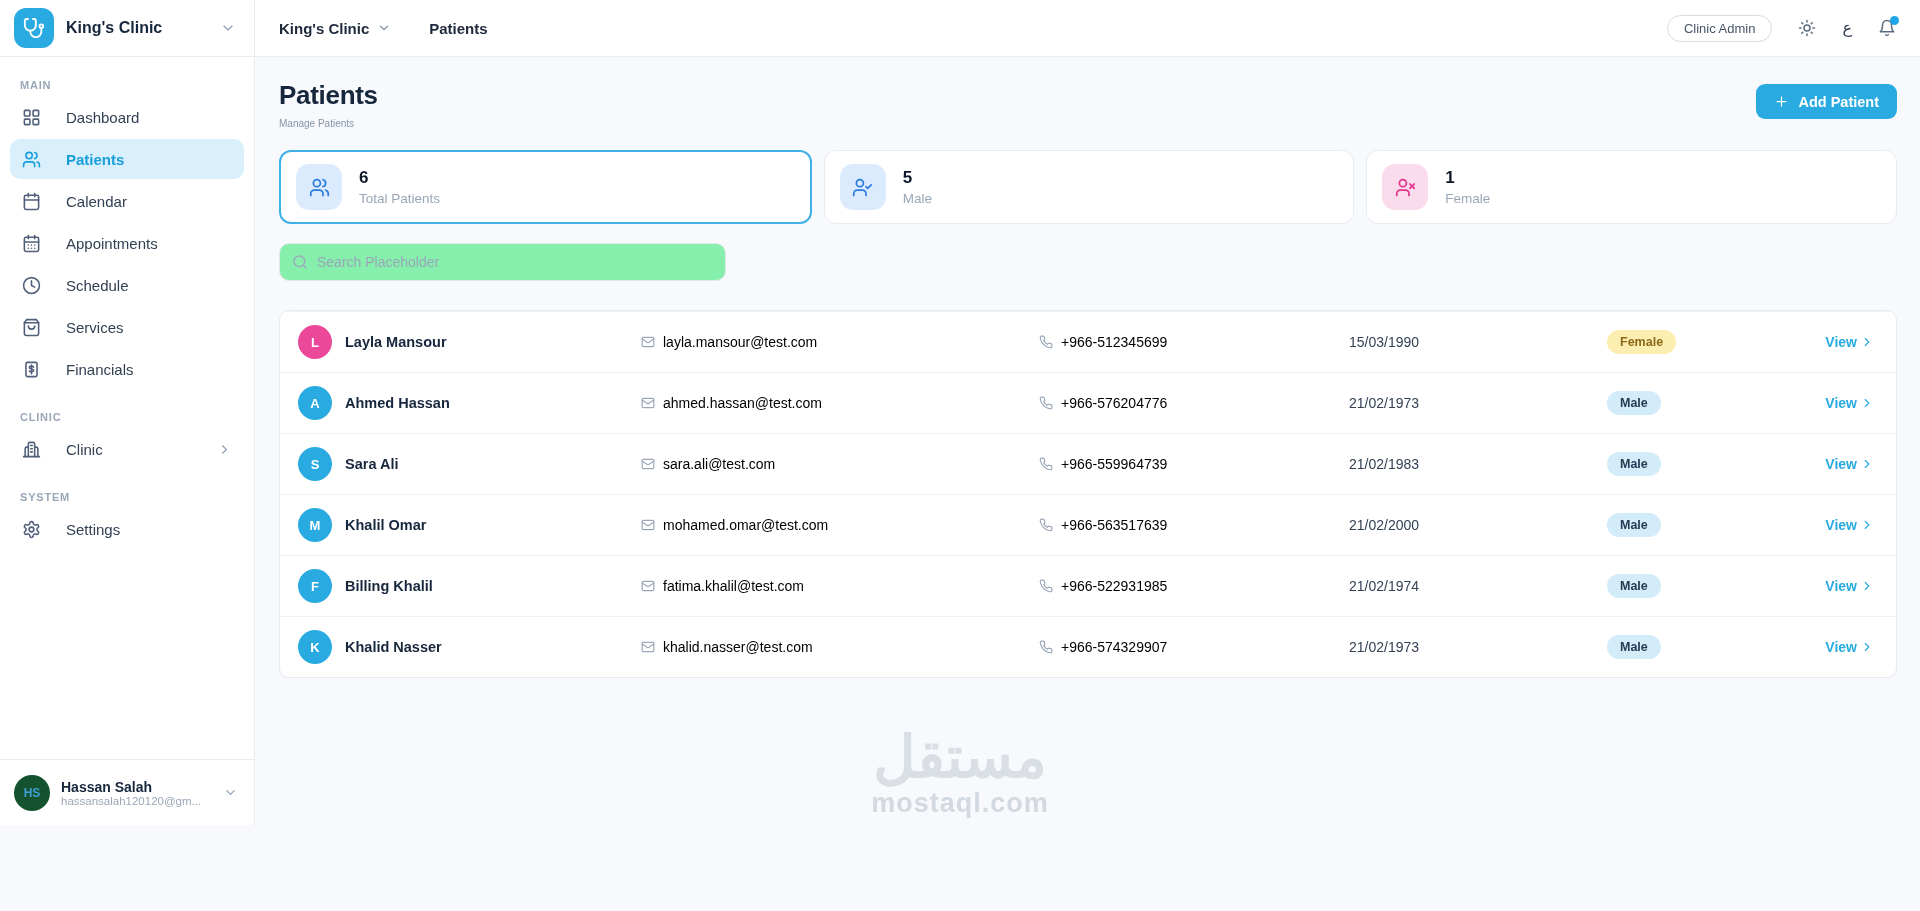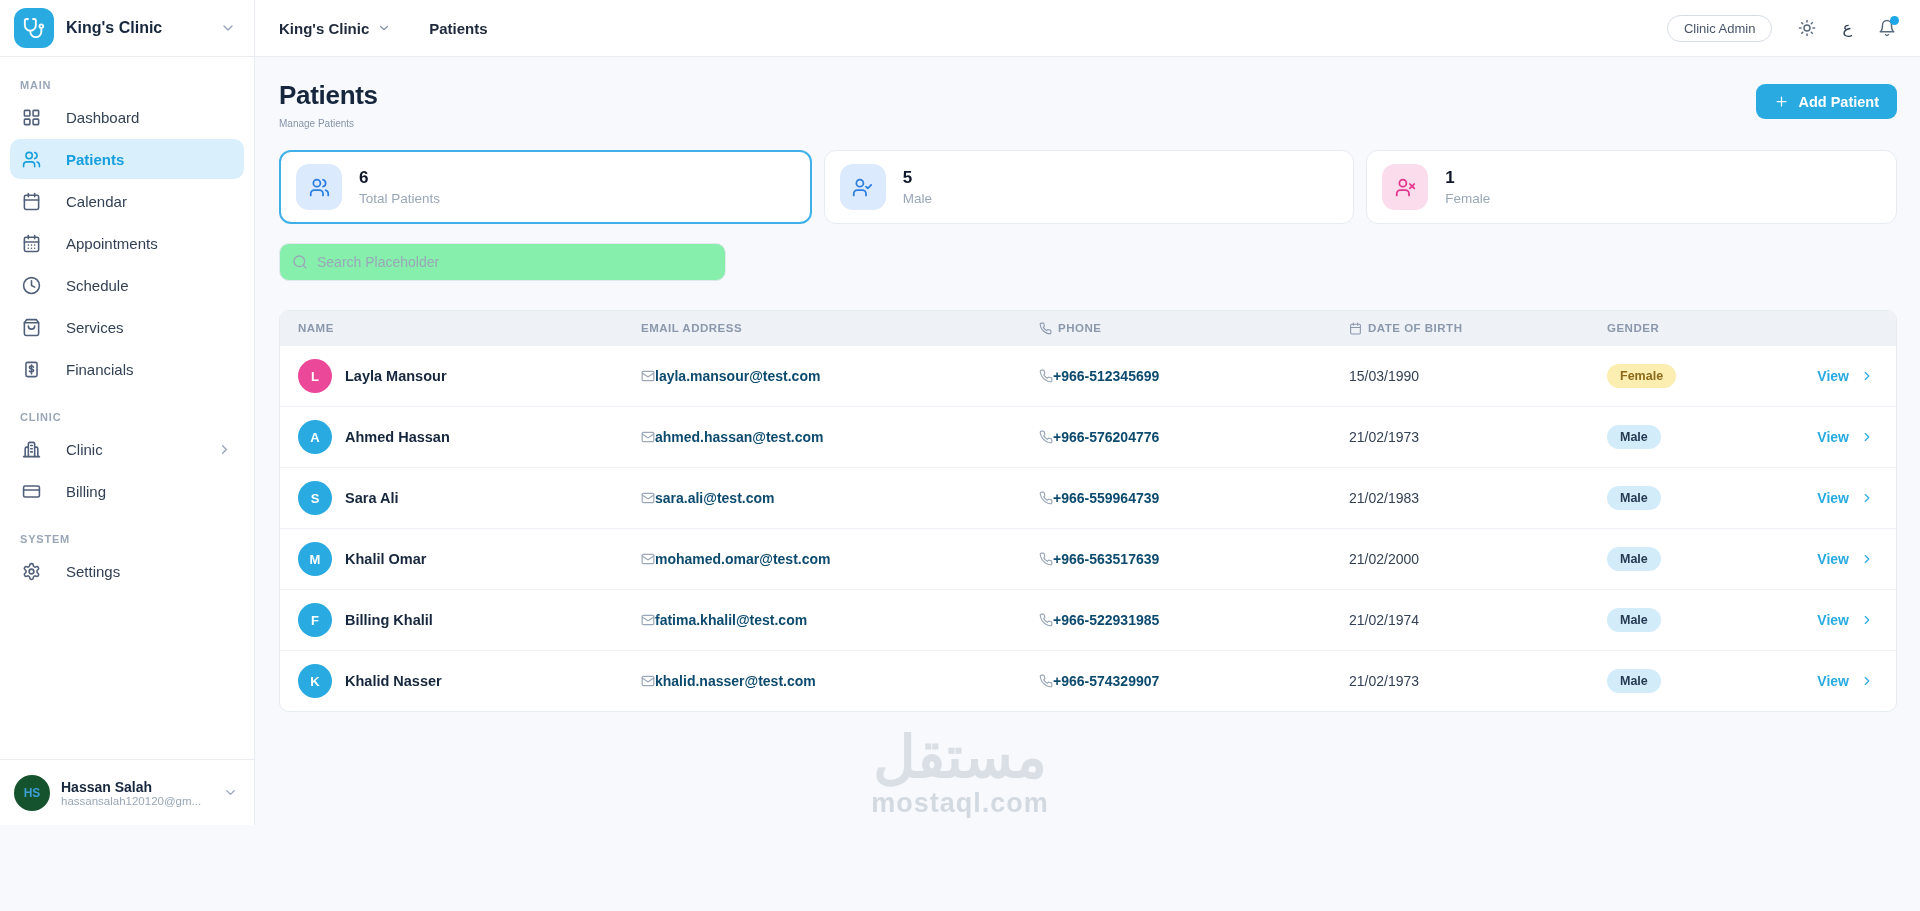--- a/index.html
+++ b/index.html
@@ -75,28 +75,28 @@
   .tgrid { display:grid; grid-template-columns:343px 398px 310px 258px 160px 1fr; align-items:center; padding:0 22px 0 18px; }
   .thead { height:34px; background:#eef1f6; }
   .th { font-size:11.5px; font-weight:bold; letter-spacing:.5px; color:#8b98ab; display:flex; align-items:center; gap:6px; }
   .th svg { width:13px; height:13px; }
   .trow { height:61px; border-top:1px solid #eef2f6; }
   .cell-name { display:flex; align-items:center; gap:13px; }
   .row-avatar { width:34px; height:34px; border-radius:50%; color:#fff; font-size:13px; font-weight:bold; display:flex; align-items:center; justify-content:center; }
   .row-avatar.blue { background:#29abe2; }
   .row-avatar.pink { background:#ec4899; }
   .pname { font-size:14.5px; font-weight:bold; color:#16263c; }
-  .cell-icontext { display:flex; align-items:center; font-size:14px; color:#0c4a6e;font-weight:bold; }
+  .cell-icontext { display:flex; align-items:center; gap:8px; font-size:14px; color:#000000; }
   .cell-icontext svg { width:14px; height:14px; color:#9aa7b8; }
   .cell-plain { font-size:14px; color:#334155; }
   .badge { display:inline-block; font-size:12.5px; font-weight:bold; padding:5px 13px; border-radius:999px; }
   .badge.male { background:#d3ecfa; color:#253b52; }
   .badge.female { background:#fceeb0; color:#8d6a1a; }
   .cell-view { display:flex; justify-content:flex-end; }
-  .view-link { display:flex; align-items:center; gap:11px; color:#29abe2; font-size:14px; font-weight:bold; cursor:pointer; }
+  .view-link { display:flex; align-items:center; gap:3px; color:#29abe2; font-size:14px; font-weight:bold; cursor:pointer; }
   .view-link svg { width:14px; height:14px; }
 
   .watermark { position:absolute; left:960px; bottom:6px; transform:translateX(-50%); text-align:center; color:#c2cad3; opacity:.55; pointer-events:none; }
   .wm-ar { font-size:58px; font-weight:bold; line-height:1; }
   .wm-domain { font-size:27px; font-weight:bold; letter-spacing:1px; margin-top:2px; color:#b7c0ca; }
 </style>
 </head>
 <body>
 
 <div class="app">
@@ -216,29 +216,20 @@
           </span>
         <span>Clinic</span>
         <span class="spacer"></span>
         <span class="chev">
             <svg class="ic" viewBox="0 0 24 24">
               <polyline points="9 6 15 12 9 18"></polyline>
             </svg>
           </span>
       </div>
 
-      <div class="nav-item">
-        <span class="nicon">
-            <svg class="ic" viewBox="0 0 24 24">
-              <rect x="2" y="5" width="20" height="14" rx="2"></rect>
-              <line x1="2" y1="10" x2="22" y2="10"></line>
-            </svg>
-          </span>
-        <span>Billing</span>
-      </div>
 
       <div class="nav-section-label" style="margin-top:14px;">SYSTEM</div>
 
       <div class="nav-item">
         <span class="nicon">
             <svg class="ic" viewBox="0 0 24 24">
               <path d="M12.22 2h-.44a2 2 0 0 0-2 2v.18a2 2 0 0 1-1 1.73l-.43.25a2 2 0 0 1-2 0l-.15-.08a2 2 0 0 0-2.73.73l-.22.38a2 2 0 0 0 .73 2.73l.15.1a2 2 0 0 1 1 1.72v.51a2 2 0 0 1-1 1.74l-.15.09a2 2 0 0 0-.73 2.73l.22.38a2 2 0 0 0 2.73.73l.15-.08a2 2 0 0 1 2 0l.43.25a2 2 0 0 1 1 1.73V20a2 2 0 0 0 2 2h.44a2 2 0 0 0 2-2v-.18a2 2 0 0 1 1-1.73l.43-.25a2 2 0 0 1 2 0l.15.08a2 2 0 0 0 2.73-.73l.22-.39a2 2 0 0 0-.73-2.73l-.15-.08a2 2 0 0 1-1-1.74v-.5a2 2 0 0 1 1-1.74l.15-.09a2 2 0 0 0 .73-2.73l-.22-.38a2 2 0 0 0-2.73-.73l-.15.08a2 2 0 0 1-2 0l-.43-.25a2 2 0 0 1-1-1.73V4a2 2 0 0 0-2-2z"></path>
               <circle cx="12" cy="12" r="3"></circle>
             </svg>
           </span>
@@ -351,41 +342,20 @@
 
       <div class="search-wrap">
         <svg class="ic" viewBox="0 0 24 24">
             <circle cx="11" cy="11" r="8"></circle>
             <line x1="21" y1="21" x2="16.65" y2="16.65"></line>
           </svg>
         <input class="search-input" type="text" placeholder="Search Placeholder" style="">
       </div>
 
       <div class="table-card">
-        <div class="tgrid thead">
-          <div class="th">NAME</div>
-          <div class="th">EMAIL ADDRESS</div>
-          <div class="th">
-            <svg class="ic" viewBox="0 0 24 24">
-                <path d="M22 16.92v3a2 2 0 0 1-2.18 2 19.79 19.79 0 0 1-8.63-3.07 19.5 19.5 0 0 1-6-6 19.79 19.79 0 0 1-3.07-8.67A2 2 0 0 1 4.11 2h3a2 2 0 0 1 2 1.72 12.84 12.84 0 0 0 .7 2.81 2 2 0 0 1-.45 2.11L8.09 9.91a16 16 0 0 0 6 6l1.27-1.27a2 2 0 0 1 2.11-.45 12.84 12.84 0 0 0 2.81.7A2 2 0 0 1 22 16.92z"></path>
-              </svg>
-            <span>PHONE</span>
-          </div>
-          <div class="th">
-            <svg class="ic" viewBox="0 0 24 24">
-                <rect x="3" y="4" width="18" height="18" rx="2"></rect>
-                <line x1="16" y1="2" x2="16" y2="6"></line>
-                <line x1="8" y1="2" x2="8" y2="6"></line>
-                <line x1="3" y1="10" x2="21" y2="10"></line>
-              </svg>
-            <span>DATE OF BIRTH</span>
-          </div>
-          <div class="th">GENDER</div>
-          <div class="th"></div>
-        </div>
 
         <div class="tgrid trow">
           <div class="cell-name">
             <div class="row-avatar pink">L</div>
             <span class="pname">Layla Mansour</span>
           </div>
           <div class="cell-icontext">
               <svg class="ic" viewBox="0 0 24 24">
                 <rect x="2" y="4" width="20" height="16" rx="2"></rect>
                 <path d="m22 7-8.97 5.7a1.94 1.94 0 0 1-2.06 0L2 7"></path>

